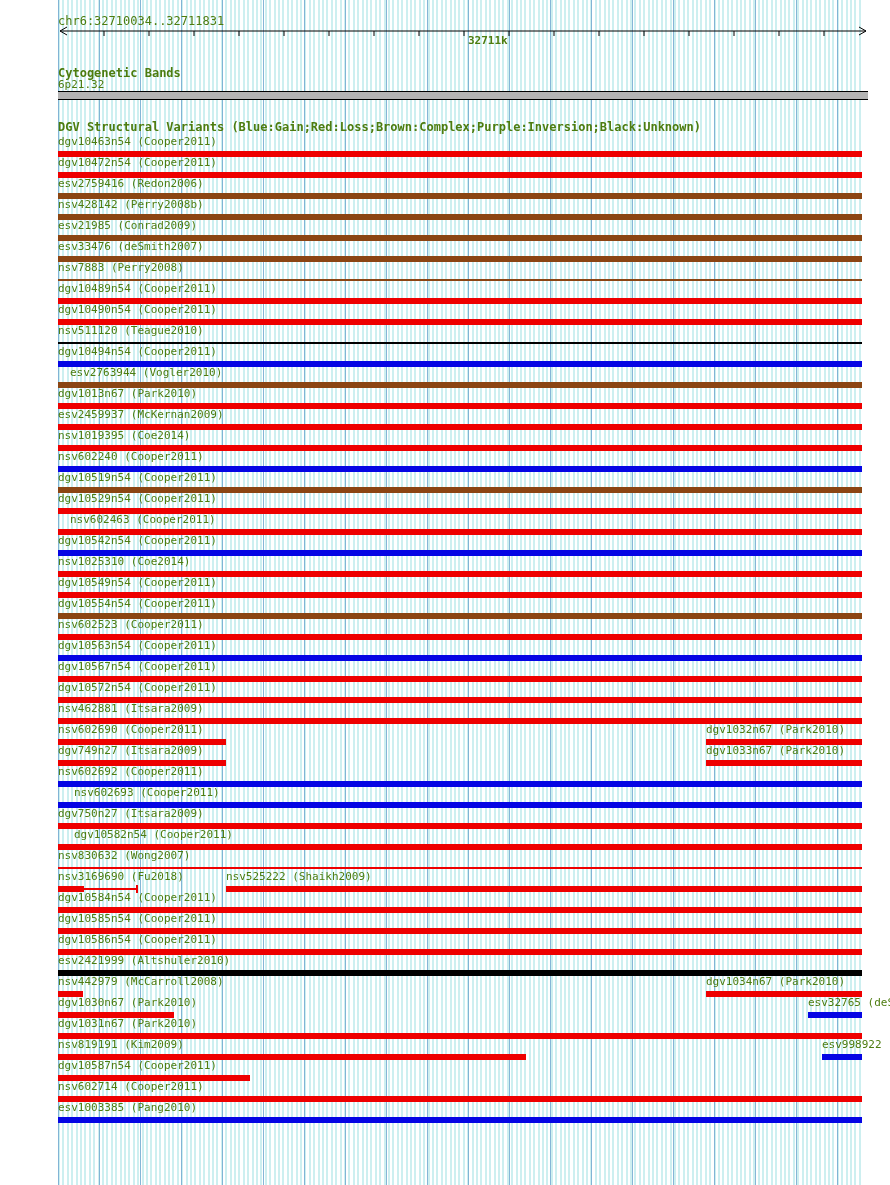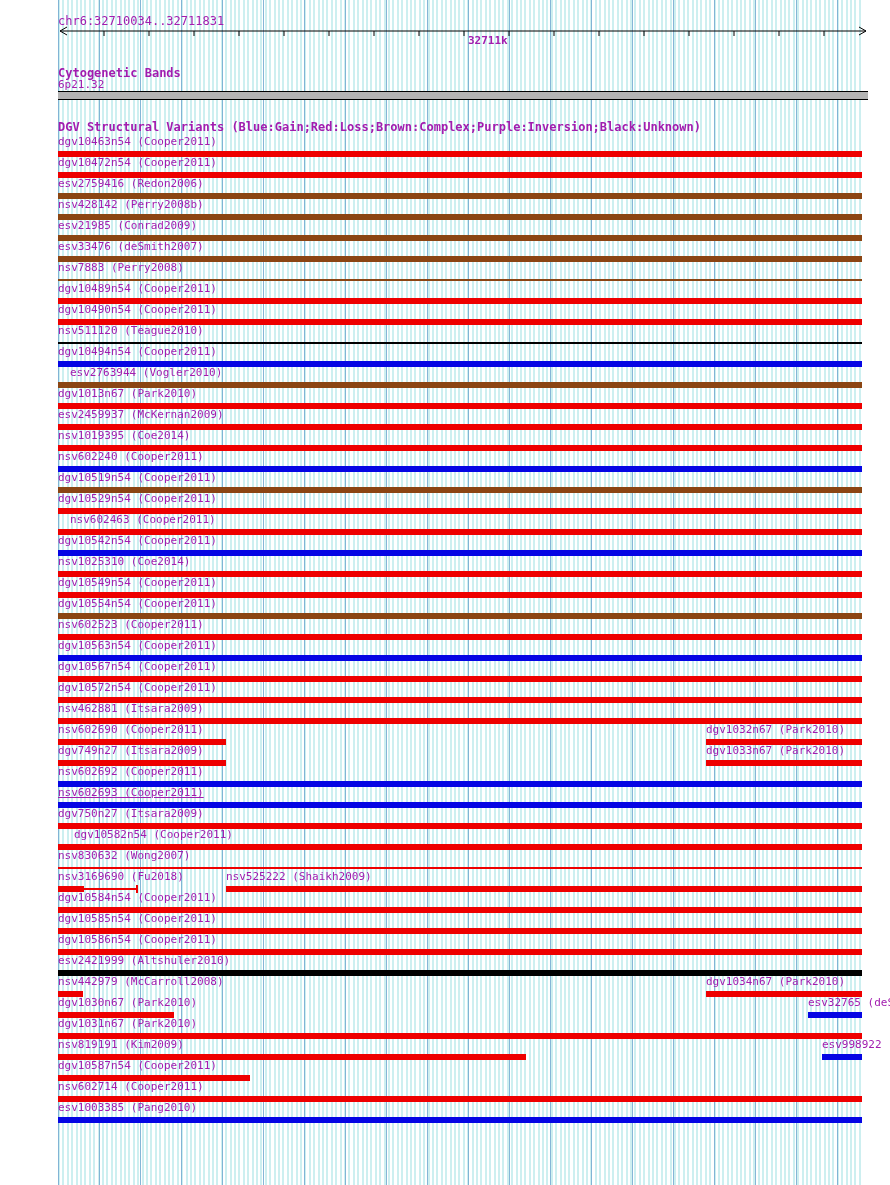--- a/index.html
+++ b/index.html
@@ -1,18 +1,18 @@
 <!DOCTYPE html>
 <html><head>
 <meta charset="utf-8">
 <style>
   html,body{margin:0;padding:0;background:#fff;}
   #canvas{
     position:relative;width:890px;height:1185px;background:#fff;
-    overflow:hidden;font-family:"DejaVu Sans Mono", monospace;color:#a21caf;
+    overflow:hidden;font-family:"DejaVu Sans Mono", monospace;color:#4d7c0f;
   }
   #stripes{
     position:absolute;left:58px;top:0;width:804px;height:1185px;
     background:
       repeating-linear-gradient(90deg, rgba(121,174,210,0.9) 0 1px, transparent 1px 41px),
       repeating-linear-gradient(90deg, #cdeff0 0 2px, #ffffff 2px 4.4px);
   }
   .txt{position:absolute;white-space:pre;line-height:12px;font-size:11px;}
   .hdr{font-size:12px;}
   .bold{font-weight:bold;}
@@ -124,21 +124,21 @@
       <div class="txt" style="left: 58px; top: 724px;">nsv602690 (Cooper2011)</div>
       <div class="bar" style="left: 58px; top: 739px; width: 168px; height: 6px; background: rgb(238, 0, 0);"></div>
       <div class="txt" style="left: 706px; top: 724px;">dgv1032n67 (Park2010)</div>
       <div class="bar" style="left: 706px; top: 739px; width: 156px; height: 6px; background: rgb(238, 0, 0);"></div>
       <div class="txt" style="left: 58px; top: 745px;">dgv749n27 (Itsara2009)</div>
       <div class="bar" style="left: 58px; top: 760px; width: 168px; height: 6px; background: rgb(238, 0, 0);"></div>
       <div class="txt" style="left: 706px; top: 745px;">dgv1033n67 (Park2010)</div>
       <div class="bar" style="left: 706px; top: 760px; width: 156px; height: 6px; background: rgb(238, 0, 0);"></div>
       <div class="txt" style="left: 58px; top: 766px;">nsv602692 (Cooper2011)</div>
       <div class="bar" style="left: 58px; top: 781px; width: 804px; height: 6px; background: rgb(5, 5, 228);"></div>
-      <div class="txt" style="left: 58px; top: 787px; text-decoration: underline;">nsv602693 (Cooper2011)</div>
+      <div class="txt" style="left: 74px; top: 787px;">nsv602693 (Cooper2011)</div>
       <div class="bar" style="left: 58px; top: 802px; width: 804px; height: 6px; background: rgb(5, 5, 228);"></div>
       <div class="txt" style="left: 58px; top: 808px;">dgv750n27 (Itsara2009)</div>
       <div class="bar" style="left: 58px; top: 823px; width: 804px; height: 6px; background: rgb(238, 0, 0);"></div>
       <div class="txt" style="left: 58px; top: 829px; padding-left: 16px;">dgv10582n54 (Cooper2011)</div>
       <div class="bar" style="left: 58px; top: 844px; width: 804px; height: 6px; background: rgb(238, 0, 0);"></div>
       <div class="txt" style="left: 58px; top: 850px;">nsv830632 (Wong2007)</div>
       <div class="bar" style="left: 58px; top: 867px; width: 804px; height: 2px; background: rgb(238, 0, 0);"></div>
       <div class="txt" style="left: 58px; top: 871px;">nsv3169690 (Fu2018)</div>
       <div class="bar" style="left: 58px; top: 886px; width: 26px; height: 6px; background: rgb(238, 0, 0);"></div>
       <div class="bar" style="left: 84px; top: 888px; width: 54px; height: 2px; background: rgb(238, 0, 0);"></div>

